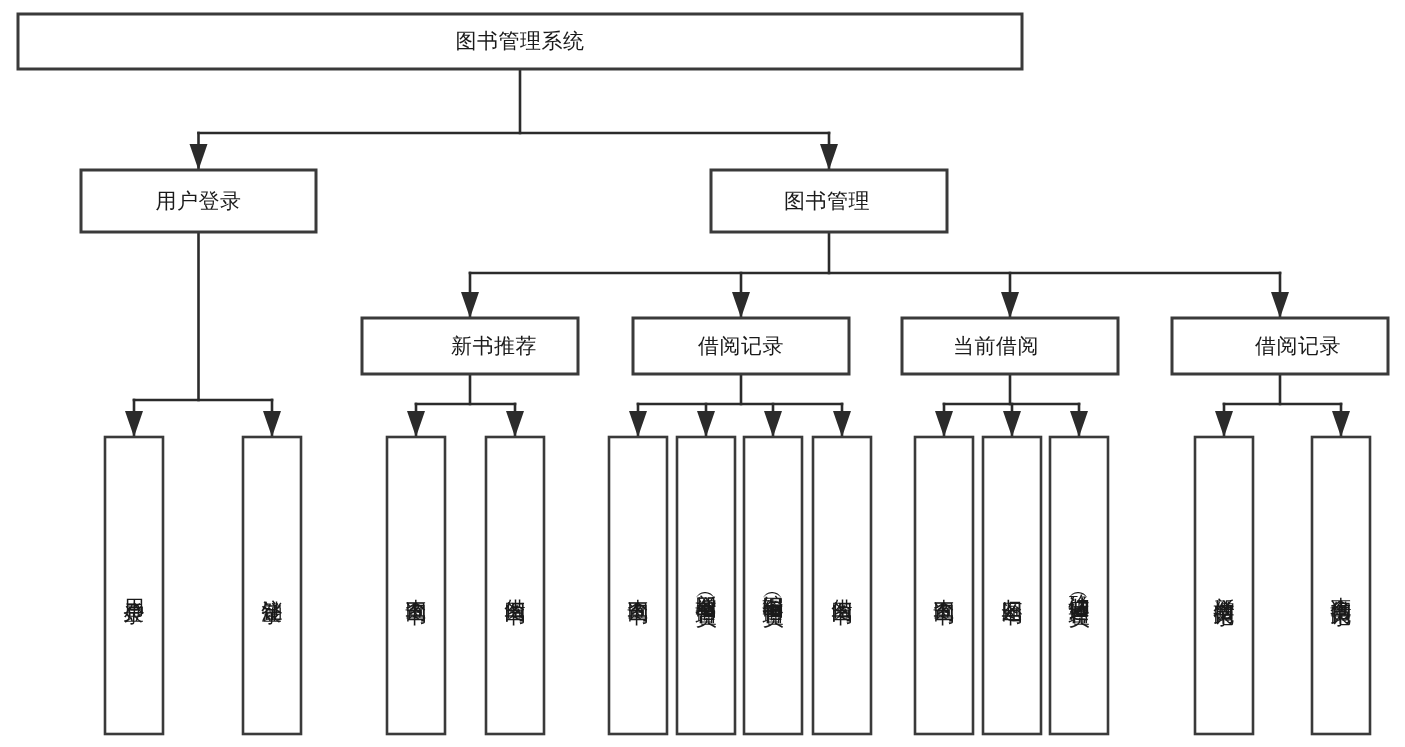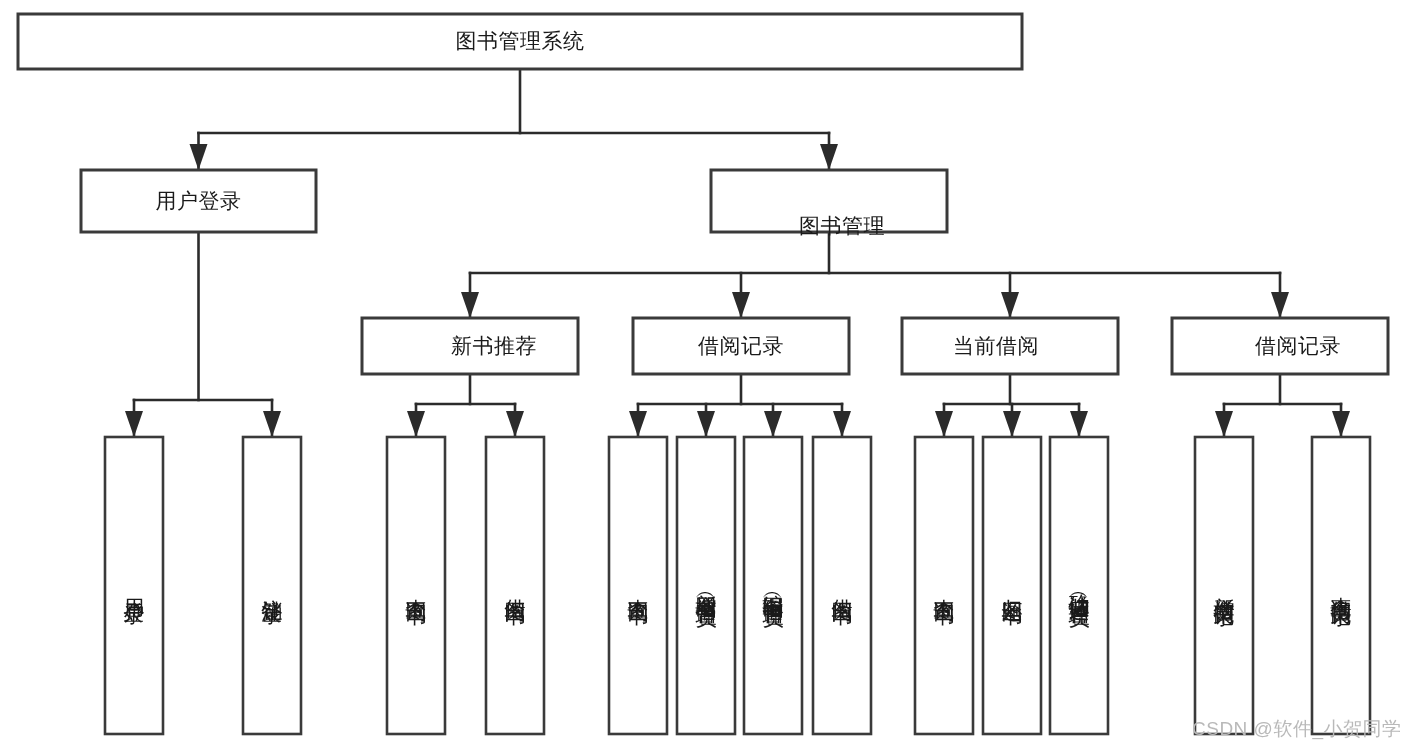--- a/index.html
+++ b/index.html
@@ -159,21 +159,21 @@
       </g>
   </svg>
 
   <div id="labels">
       <div class="node-label horiz" style="left: 18px; top: 14px; width: 1004px; height: 55px;">
         <span>图书管理系统</span>
       </div>
       <div class="node-label horiz" style="left: 81px; top: 170px; width: 235px; height: 62px;">
         <span>用户登录</span>
       </div>
-      <div class="node-label horiz" style="left: 724px; top: 170px; width: 236px; height: 62px; margin-top: 25px;">
+      <div class="node-label horiz" style="left: 709px; top: 170px; width: 236px; height: 62px;">
         <span>图书管理</span>
       </div>
       <div class="node-label horiz" style="left: 362px; top: 318px; width: 216px; height: 56px; padding-left: 24px;">
         <span>新书推荐</span>
       </div>
       <div class="node-label horiz" style="left: 633px; top: 318px; width: 216px; height: 56px;">
         <span>借阅记录</span>
       </div>
       <div class="node-label horiz" style="left: 902px; top: 318px; width: 188px; height: 56px;">
         <span>当前借阅</span>
@@ -215,15 +215,14 @@
         <span>确认归还（管理员）</span>
       </div>
       <div class="node-label vert" style="left: 1195px; top: 437px; width: 58px; height: 297px;">
         <span>新增借阅记录</span>
       </div>
       <div class="node-label vert" style="left: 1312px; top: 437px; width: 58px; height: 297px;">
         <span>查询借阅记录</span>
       </div>
     </div>
 
-  <div class="watermark" style="left: 1192px; top: 716px;">CSDN @软件_小贺同学</div>
 
 </div>
 
 </body></html>

